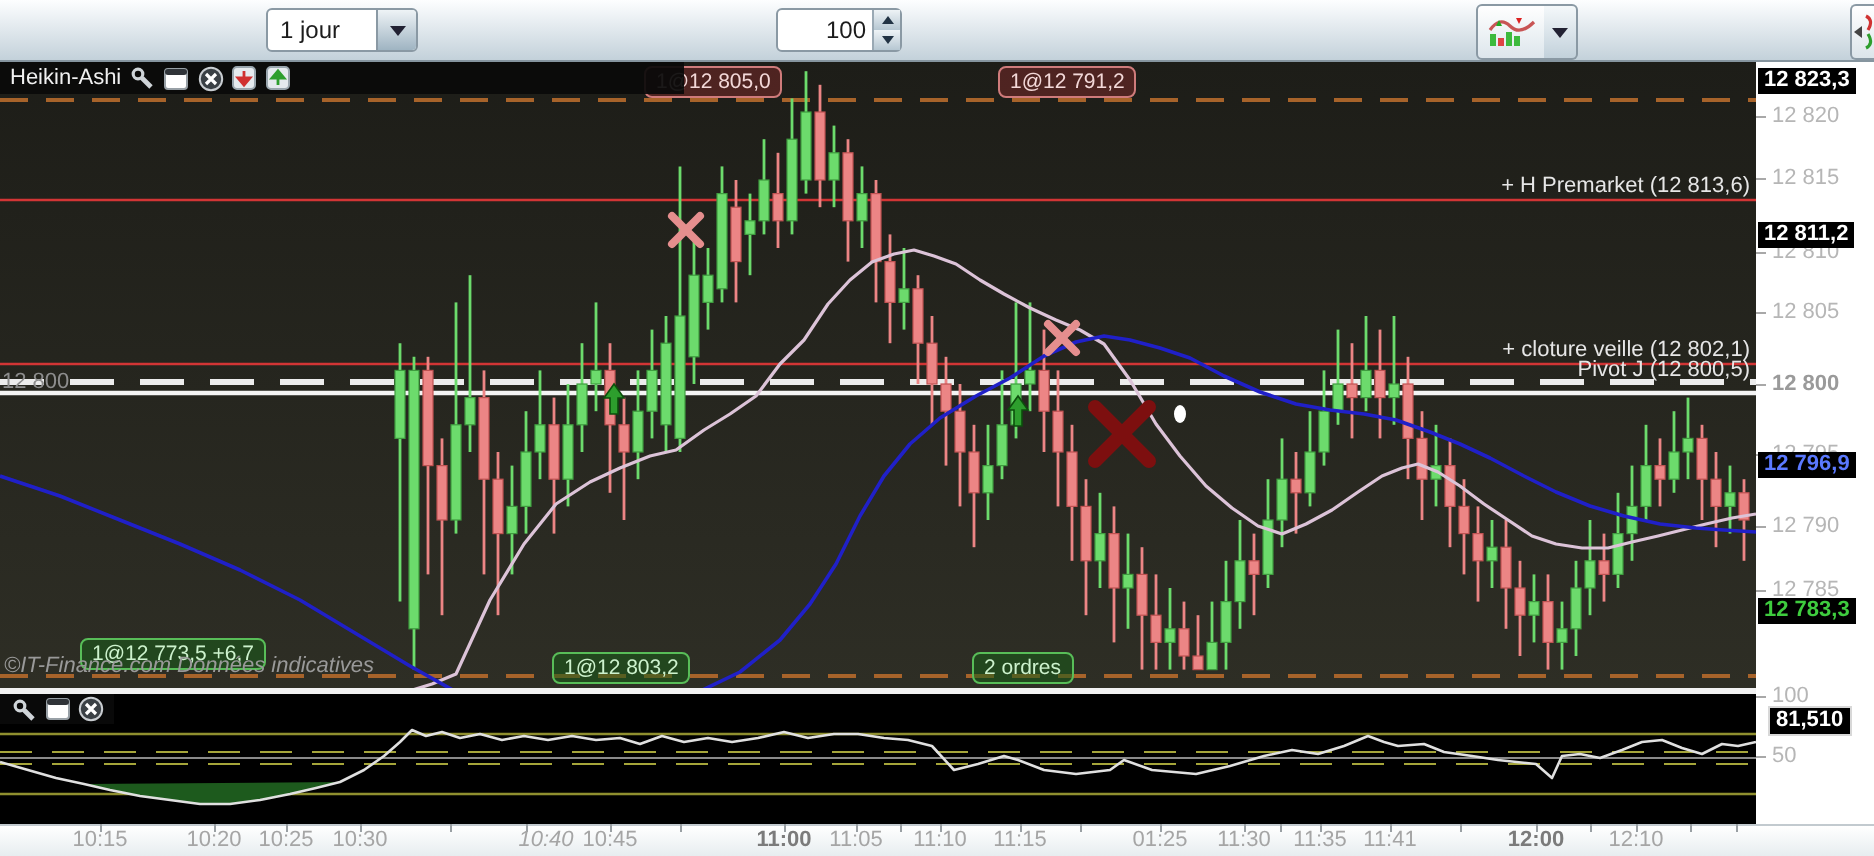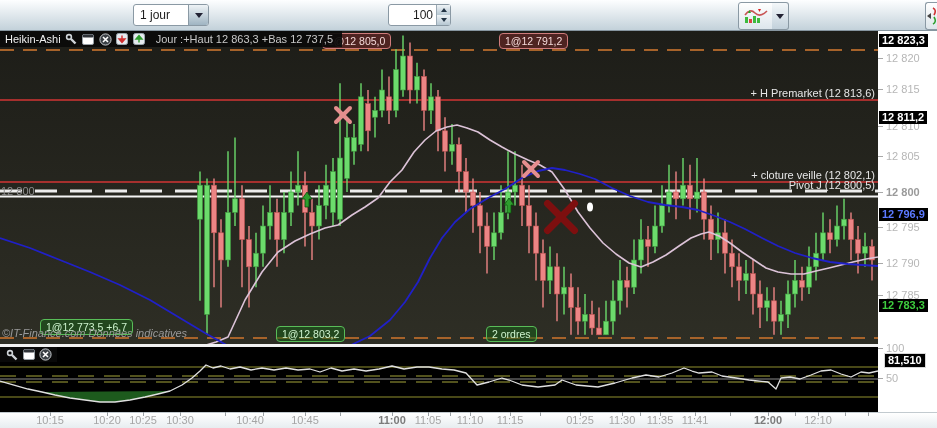--- a/index.html
+++ b/index.html
@@ -576,21 +576,20 @@
         <rect x="0.5" y="0.5" width="11" height="11" rx="2" fill="#e5eaee" stroke="#9aa6ae"></rect>
         <path d="M6 2.5 v3.5 M3 6 h6 l-3 3.5 z" stroke="#d03030" stroke-width="1.4" fill="#d03030"></path>
       </svg>
   </span>
   <span class="icobtn">
     <svg width="12" height="12" viewBox="0 0 12 12">
         <rect x="0.5" y="0.5" width="11" height="11" rx="2" fill="#e5eaee" stroke="#9aa6ae"></rect>
         <path d="M6 9.5 v-3.5 M3 6 h6 l-3 -3.5 z" stroke="#2d9e2d" stroke-width="1.4" fill="#2d9e2d"></path>
       </svg>
   </span>
-  <span class="tb-sum">Jour :+Haut 12 863,3 +Bas 12 737,5</span>
 </div>
 
 <div id="rsiBar" class="titlebar">
   <span class="icobtn">
     <svg width="12" height="12" viewBox="0 0 12 12">
         <circle cx="4" cy="4" r="2.4" fill="none" stroke="#cfd4d8" stroke-width="1.6"></circle>
         <line x1="6" y1="6" x2="10.5" y2="10.5" stroke="#cfd4d8" stroke-width="2.4"></line>
       </svg>
   </span>
   <span class="icobtn">
@@ -629,37 +628,37 @@
 <div class="pdash abs" style="top: 192px;"></div>
 <div class="ptick abs bold" style="top: 186px;">12 800</div>
 <div class="pdash abs" style="top: 227px;"></div>
 <div class="ptick abs" style="top: 221px;">12 795</div>
 <div class="pdash abs" style="top: 263px;"></div>
 <div class="ptick abs" style="top: 257px;">12 790</div>
 <div class="pdash abs" style="top: 295px;"></div>
 <div class="ptick abs" style="top: 289px;">12 785</div>
 <div class="pbox abs" style="top: 34px; color: rgb(255, 255, 255);">12 823,3</div>
 <div class="pbox abs" style="top: 111px; color: rgb(255, 255, 255);">12 811,2</div>
-<div class="pbox abs" style="top: 208px; color: rgb(91, 121, 255);">12 796,9</div>
+<div class="pbox abs" style="top: 226px; color: rgb(91, 121, 255);">12 796,9</div>
 <div class="pbox abs" style="top: 299px; color: rgb(62, 204, 62);">12 783,3</div>
 <div class="pdash abs" style="top: 348px;"></div>
 <div class="ptick abs" style="top: 342px;">100</div>
 <div class="pdash abs" style="top: 378px;"></div>
 <div class="ptick abs" style="top: 372px;">50</div>
 <div class="pbox abs" style="top: 353px; left: 884px; border: 1px solid rgb(216, 216, 216);">81,510</div>
 <div class="ttick abs" style="left: 50px;"></div>
 <div class="tlab abs" style="left: 50px;">10:15</div>
 <div class="ttick abs" style="left: 107px;"></div>
 <div class="tlab abs" style="left: 107px;">10:20</div>
 <div class="ttick abs" style="left: 143px;"></div>
 <div class="tlab abs" style="left: 143px;">10:25</div>
 <div class="ttick abs" style="left: 180px;"></div>
 <div class="tlab abs" style="left: 180px;">10:30</div>
 <div class="ttick abs" style="left: 263px;"></div>
-<div class="tlab abs" style="left: 250px;">10:40</div>
+<div class="tlab abs" style="left: 273px; font-style: italic;">10:40</div>
 <div class="ttick abs" style="left: 305px;"></div>
 <div class="tlab abs" style="left: 305px;">10:45</div>
 <div class="ttick abs" style="left: 392px;"></div>
 <div class="tlab abs bold" style="left: 392px;">11:00</div>
 <div class="ttick abs" style="left: 428px;"></div>
 <div class="tlab abs" style="left: 428px;">11:05</div>
 <div class="ttick abs" style="left: 470px;"></div>
 <div class="tlab abs" style="left: 470px;">11:10</div>
 <div class="ttick abs" style="left: 510px;"></div>
 <div class="tlab abs" style="left: 510px;">11:15</div>

